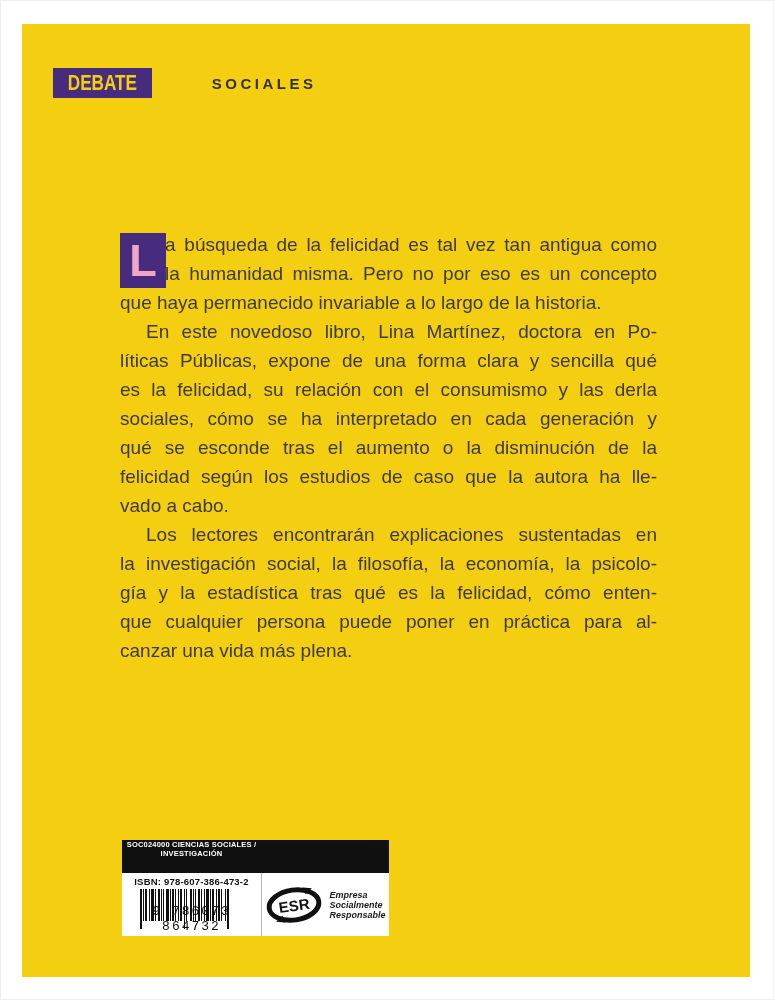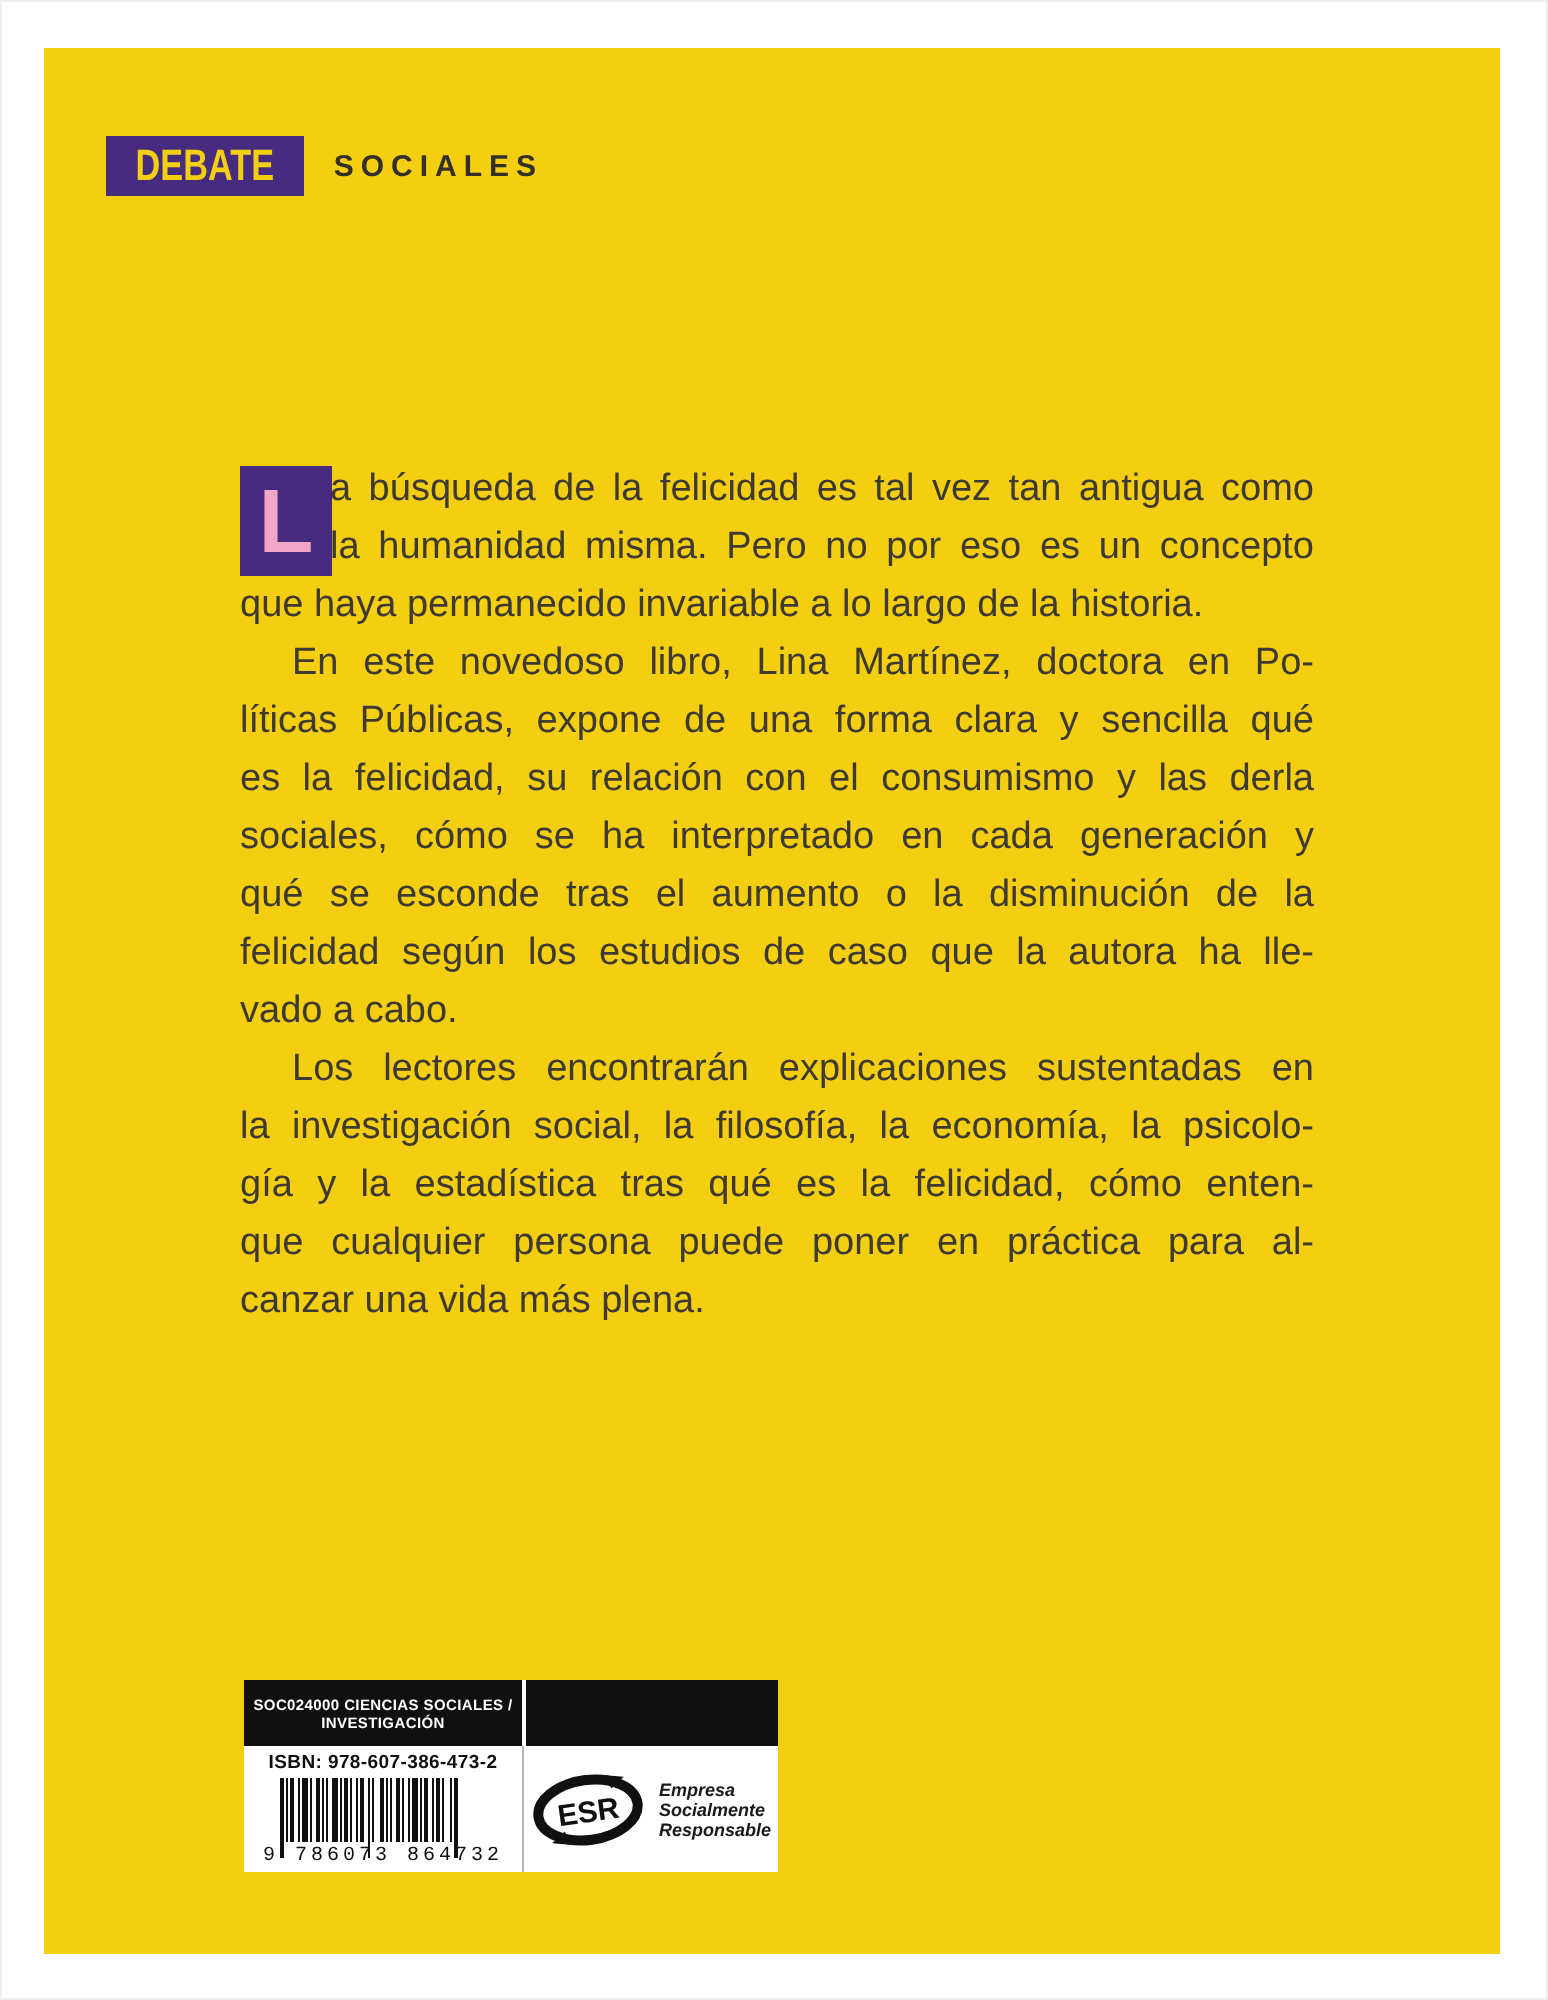--- a/index.html
+++ b/index.html
@@ -16,21 +16,21 @@
     position:relative; width:774px; height:1000px; background:var(--white,#fff);
     overflow:hidden; margin:0 auto;
     box-shadow:0 0 0 1px #eee inset;
   }
   .cover{
     position:absolute; left:22px; top:24px; width:728px; height:953px;
     background:var(--yellow,#F4CE10);
   }
 
   
-  .brand{ position:absolute; left:31px; top:44px; display:flex; align-items:center; }
+  .brand{ position:absolute; left:31px; top:44px; display:flex; align-items:center;gap:45px; }
   .debate-box{
     background:var(--purple,#462B7E); color:var(--yellow,#F4CE10);
     height:30px; min-width:66px; padding:0 5px;
     display:flex; align-items:center; justify-content:center;
   }
   .debate-box span{
     font-weight:bold; font-size:22px; letter-spacing:0px;
     transform:scaleX(0.78); transform-origin:center;
     font-family:"Liberation Sans", sans-serif;
   }
@@ -56,21 +56,21 @@
     white-space:nowrap;
     text-align:justify; text-align-last:justify;
     height:29px; overflow:visible;
   }
   .line.last{ text-align-last:left; }
   .line.indent{ padding-left:26px; }
   .line.beside-cap{ padding-left:45px; }
 
   
   .footer{ position:absolute; left:100px; top:816px; width:267px; }
-  .footer-black{ display:flex; background:#101010; height:33px; }
+  .footer-black{ display:flex; background:#101010; height:33px;flex-direction:column; }
   .cat-cell{
     width:139px; display:flex; flex-direction:column; align-items:center; justify-content:center;
     color:#fff; font-size:7.5px; font-weight:bold; line-height:9px; text-align:center;
     letter-spacing:0.2px;
   }
   .black-divider{ width:2px; background:#fff; }
   .black-rest{ flex:1; background:#101010; }
   .footer-white{ display:flex; background:#fff; height:63px; }
   .isbn-cell{ width:139px; padding-top:3px; }
   .gray-divider{ width:1px; background:#b5b5b5; }
@@ -83,21 +83,21 @@
   }
   .bars{
     position:absolute; left:10px; top:0; right:0; height:32px;
     display:flex; align-items:flex-start;
   }
   .bar{ background:#101010; height:32px; }
   .bar.tall{ height:40px; }
   .gap{ background:transparent; height:32px; }
   .barcode-digits{
     position:absolute; left:0; bottom:-1px; width:100%;
-    font-size:10px; color:#101010; letter-spacing:2px; text-align:center;
+    font-size:13px; color:#101010; letter-spacing:2px; text-align:center;
     font-family:"Liberation Mono", monospace;
     margin-top:24px;
   }
   .esr-text{
     font-size:9px; font-weight:bold; font-style:italic; color:#1a1a1a; line-height:10px;
   }
 </style>
 </head>
 <body>
 

